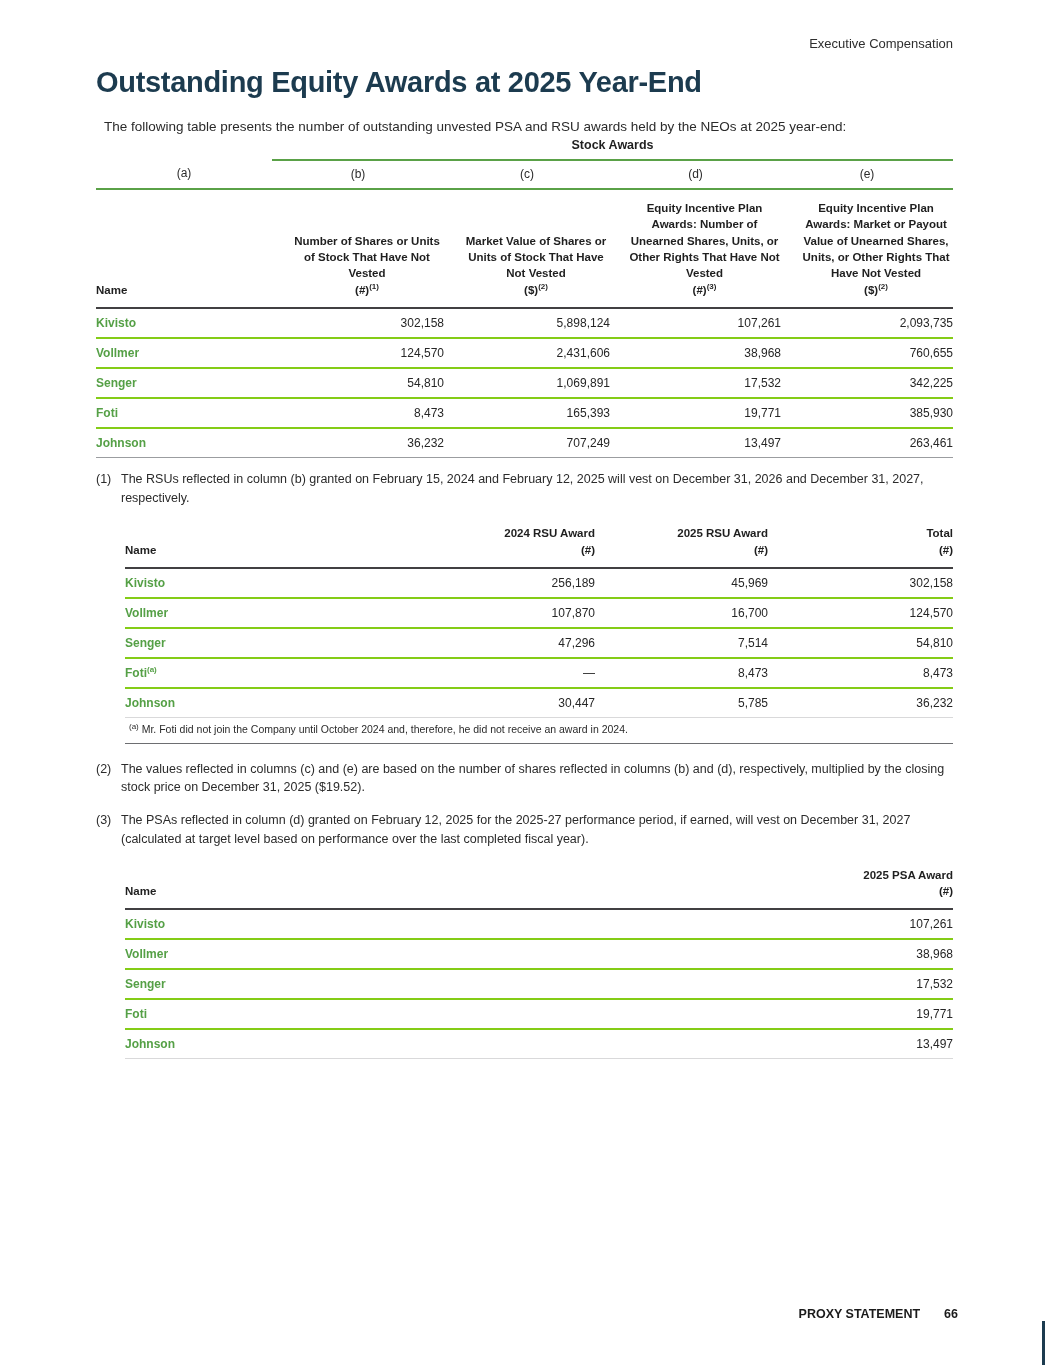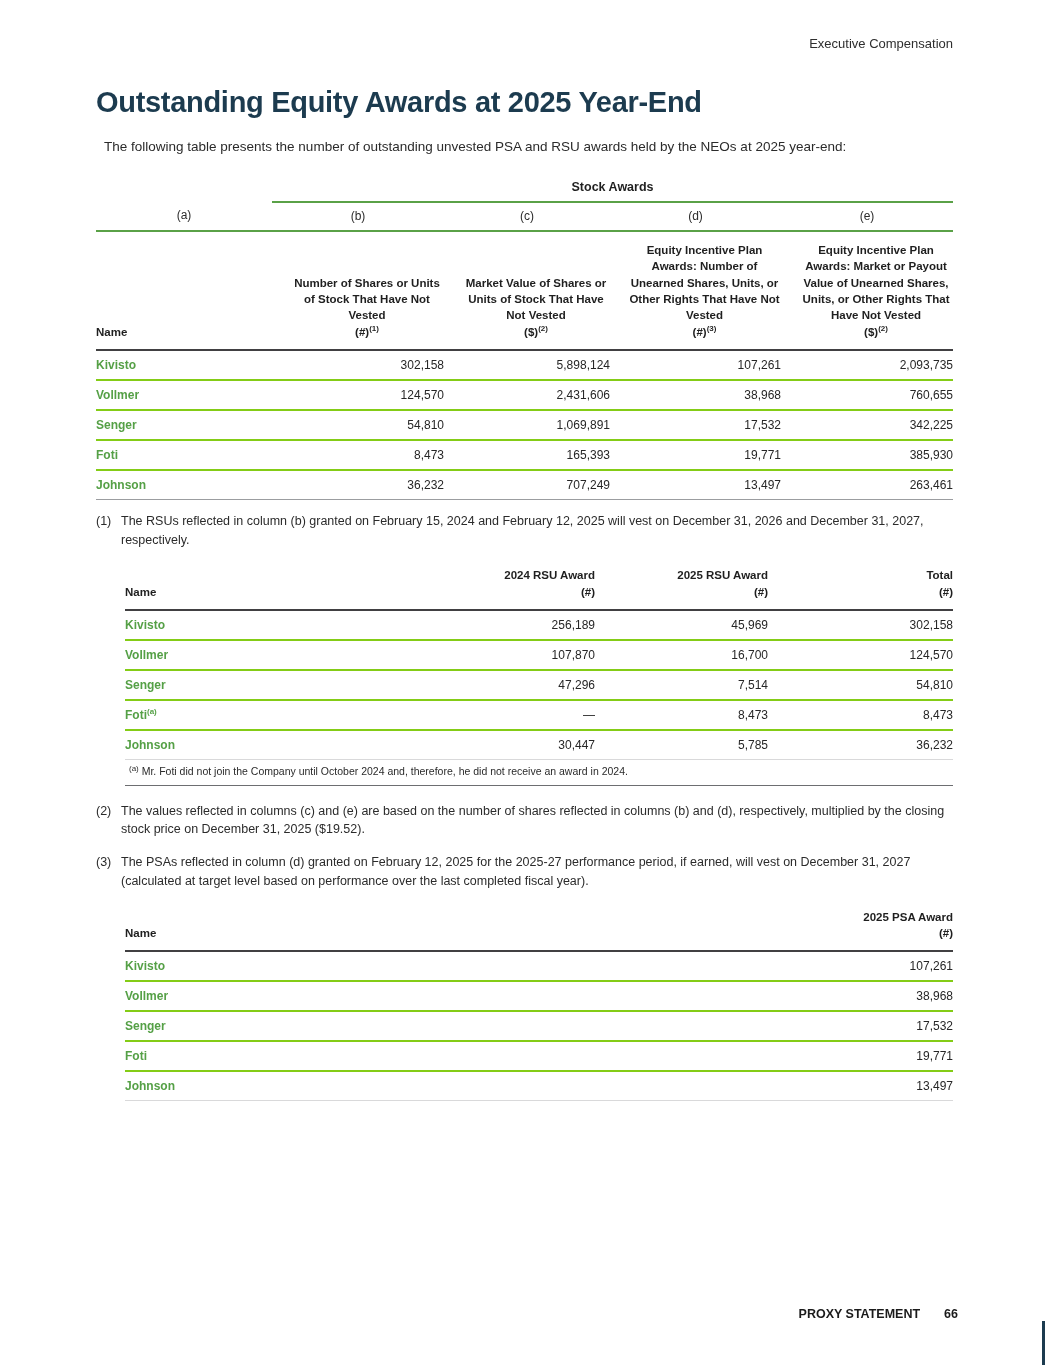--- a/index.html
+++ b/index.html
@@ -1,27 +1,27 @@
 <!DOCTYPE html>
 <html><head>
 <meta charset="utf-8">
 <style>
   * { margin:0; padding:0; box-sizing:border-box; }
   html,body { background:#ffffff; }
   body { font-family:"Liberation Sans", sans-serif; color:#262626; }
   .page { position:relative; width:1048px; height:1365px; background:#ffffff; margin:0 auto; overflow:hidden; }
-  .content { padding:86px 95px 0 96px; }
+  .content { padding:66px 95px 0 96px; }
 
   .header-right { position:absolute; top:36px; right:95px; font-size:13px; color:#2e2e2e; }
 
   h1.title { font-size:29px; font-weight:700; color:#1c3b4f; letter-spacing:-0.3px; }
   .intro { margin-top:18px; font-size:13.5px; line-height:1.55; color:#2b2b2b; max-width:857px;margin-left:8px; }
 
   table { border-collapse:collapse; table-layout:fixed; }
-  .main-table { width:857px; margin-top:22px; }
+  .main-table { width:857px; }
   .main-table col.c-a { width:176px; }
   .main-table col.c-b { width:172px; }
   .main-table col.c-c { width:166px; }
   .main-table col.c-d { width:171px; }
   .main-table col.c-e { width:172px; }
 
   .group-th { border-bottom:2px solid #5aa147; font-weight:700; font-size:12.5px; text-align:center; padding-bottom:7px; color:#1f1f1f; }
   .no-line { border-bottom:none; }
   tr.letters th { border-bottom:2px solid #5aa147; font-weight:400; font-size:12px; text-align:center; padding:6px 0 7px; color:#2b2b2b; }
   tr.heads th { border-bottom:2px solid #414042; vertical-align:bottom; font-size:11.5px; line-height:1.42; padding:10px 0 9px; font-weight:700; color:#1f1f1f; }

